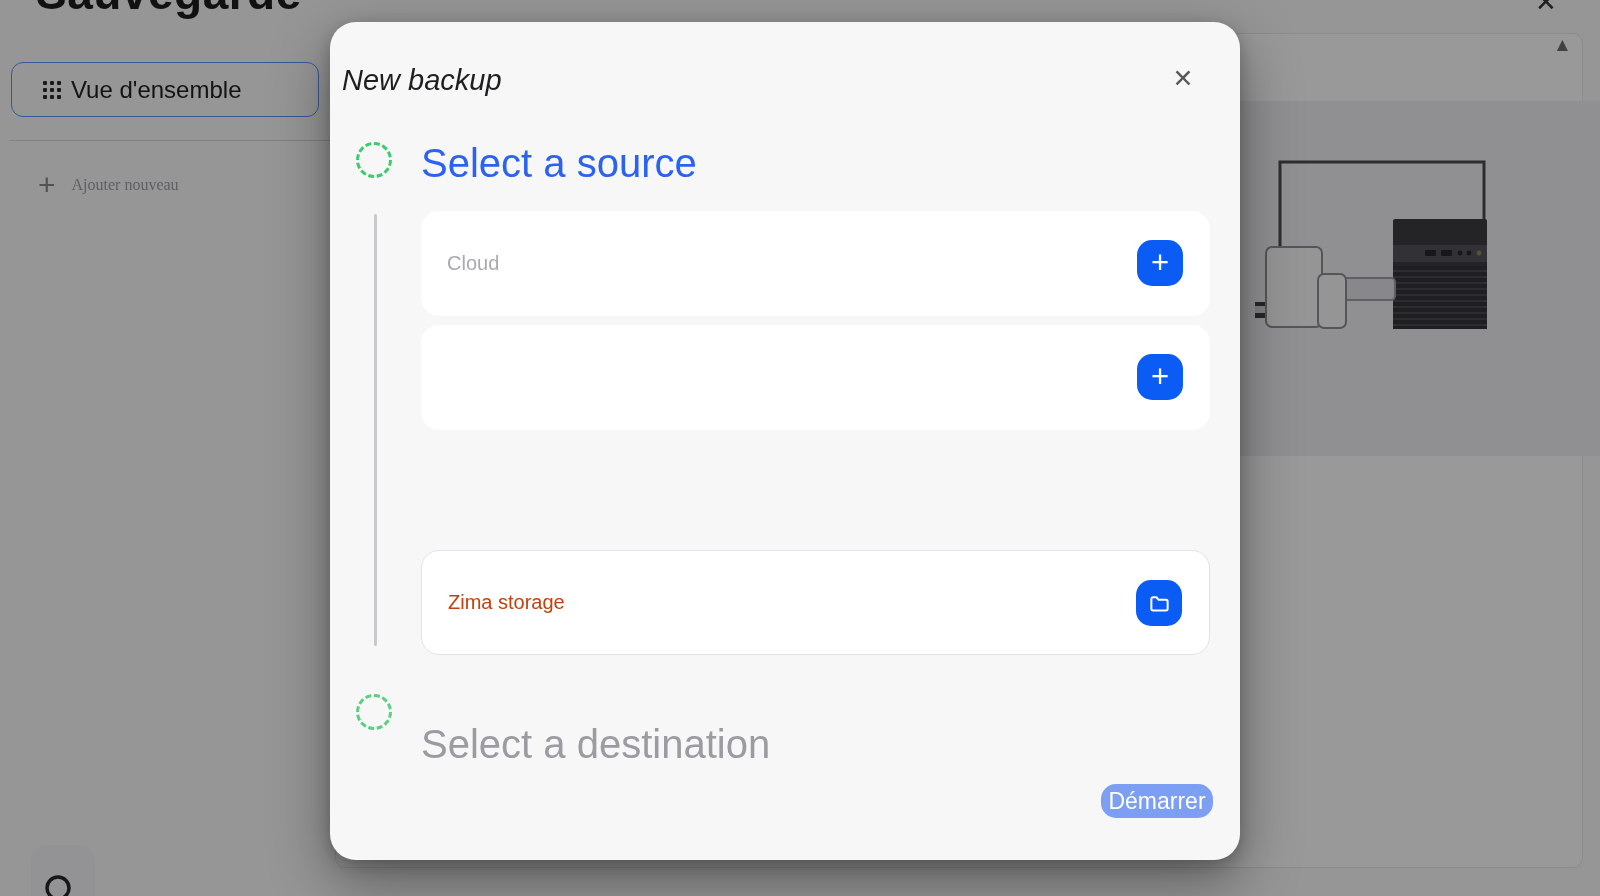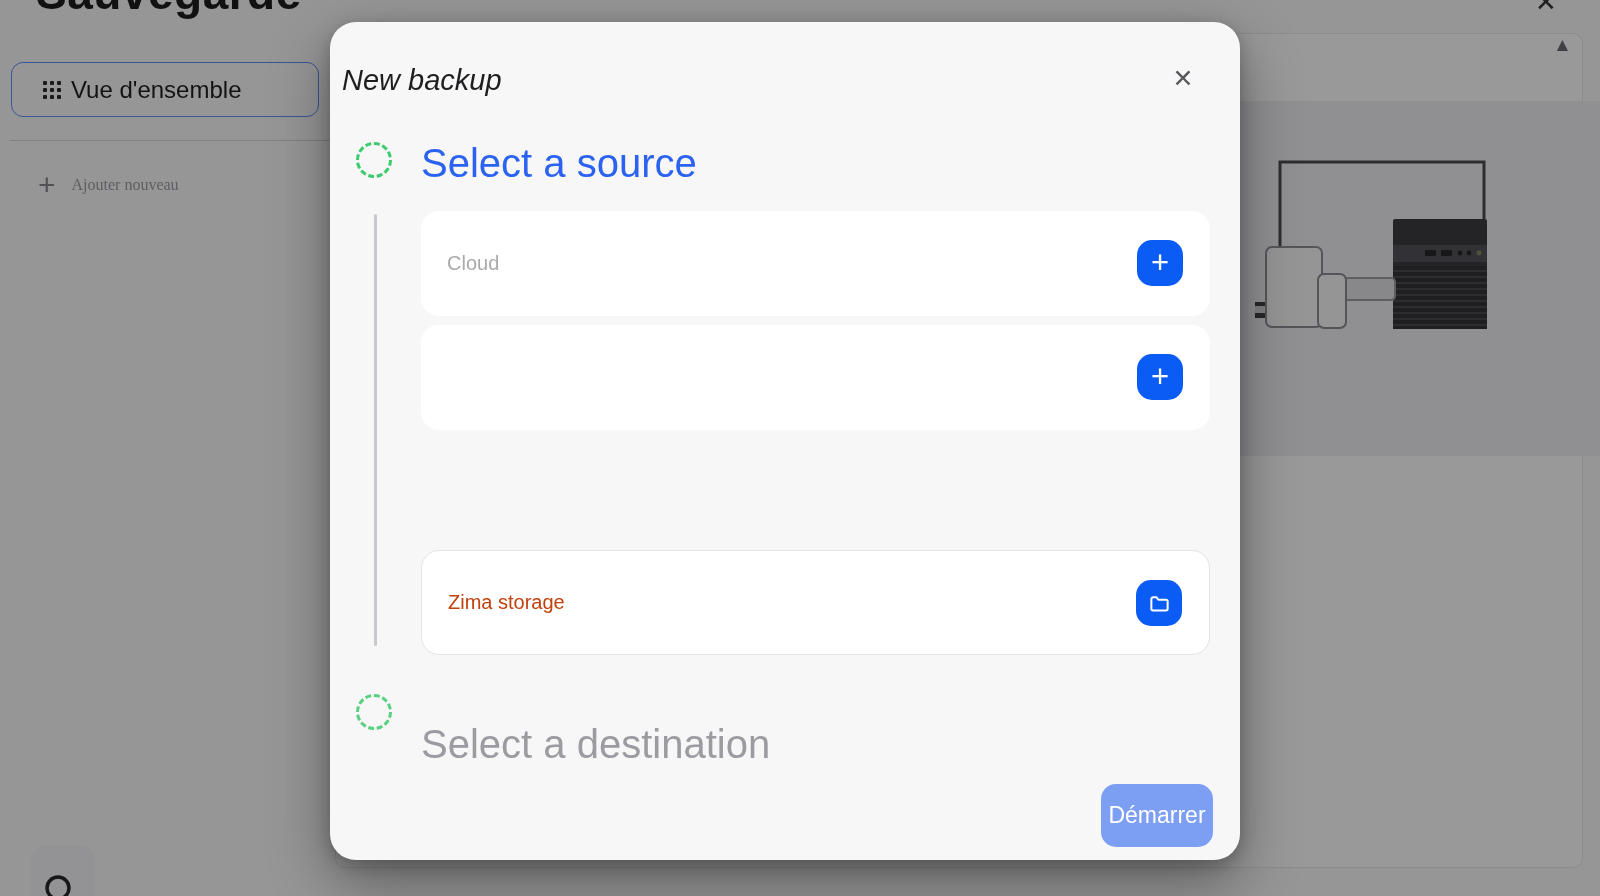--- a/index.html
+++ b/index.html
@@ -86,21 +86,21 @@
     font-size:20px;color:#a9a9ae;
   }
   .source-card.c3 .card-label{color:#c2410c;}
   .card-btn{
     position:absolute;right:27px;top:29px;width:46px;height:46px;
     background:#0b5cf5;border:none;border-radius:15px;color:#fff;cursor:pointer;
     display:flex;align-items:center;justify-content:center;padding:0;
   }
   .card-btn .plus-glyph{font-size:31px;font-weight:300;line-height:31px;transform:translateY(-1px);}
   .start-btn{
-    position:absolute;left:771px;top:762px;width:112px;height:63px;
+    position:absolute;left:771px;top:762px;width:112px;height:34px;
     background:#7d9ff3;border:none;border-radius:15px;color:#ffffff;
     font-size:23px;font-family:inherit;cursor:pointer;
   }
 </style>
 </head>
 <body>
 
 <h1 class="page-title">Sauvegarde</h1>
 
 <div class="top-right-close">✕</div>

